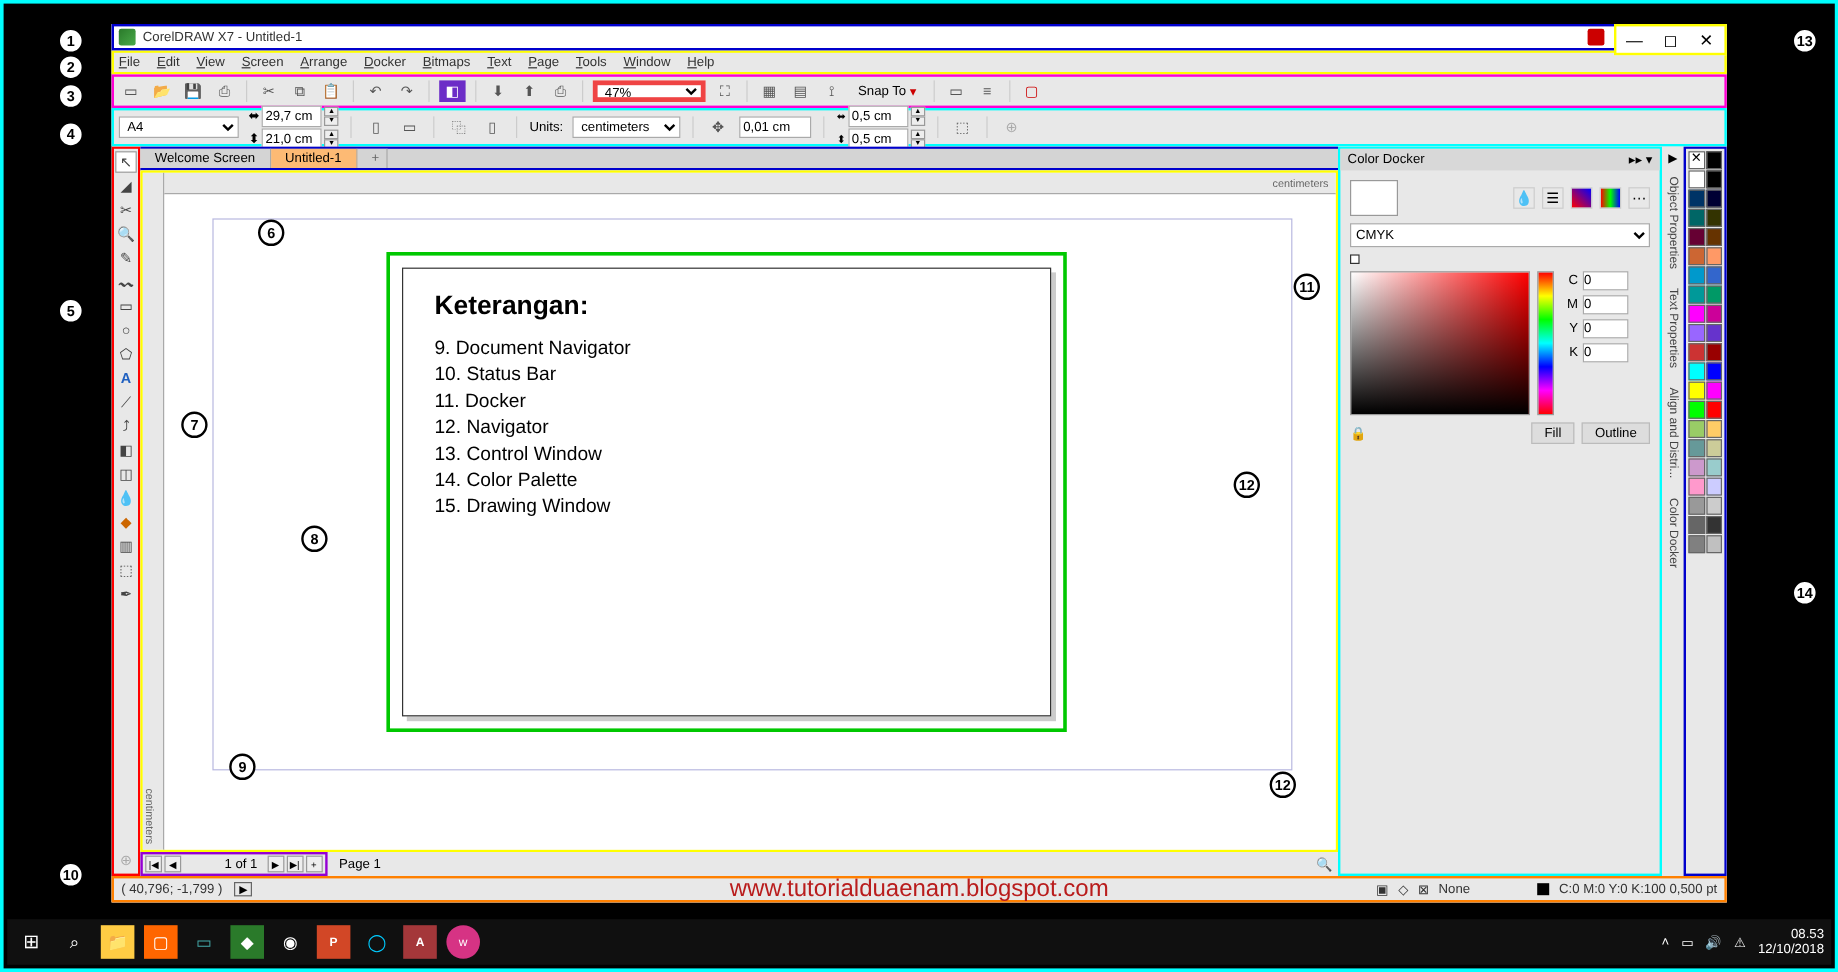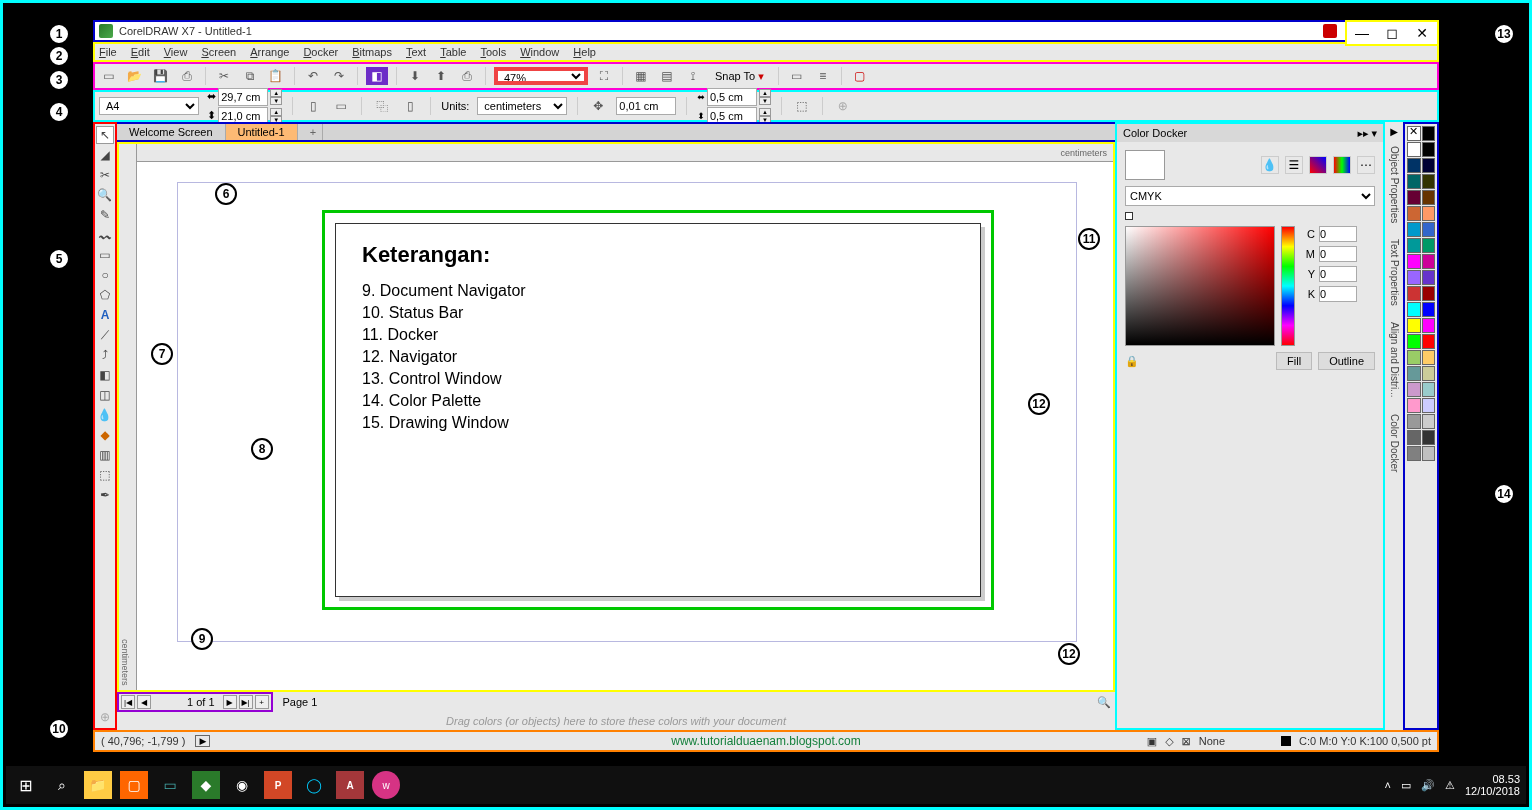--- a/index.html
+++ b/index.html
@@ -35,21 +35,21 @@
 .tab{padding:2px 12px;background:#d4d4d4;border-right:1px solid #aaa;font-size:11px;cursor:pointer;}
 .tab.active{background:#fdba74;}
 .tabs .add{width:18px;text-align:center;color:#666;}
 .ruler-area{flex:1;position:relative;background:#fff;border:2px solid #ffff00;display:flex;}
 .vruler{width:18px;background:#e8e8e8;border-right:1px solid #999;position:relative;}
 .vruler .unit{position:absolute;bottom:4px;left:1px;writing-mode:vertical-rl;font-size:9px;color:#666;}
 .hruler{height:18px;background:#e8e8e8;border-bottom:1px solid #999;position:absolute;top:0;left:18px;right:0;display:flex;align-items:center;justify-content:flex-end;padding-right:6px;}
 .hruler .unit{font-size:9px;color:#666;}
 .canvas{position:absolute;top:18px;left:18px;right:0;bottom:0;background:#fff;overflow:hidden;}
 .page-shadow{position:absolute;top:20px;left:40px;width:900px;height:460px;border:1px solid #b8b8e0;}
-.drawing-page{position:absolute;top:48px;left:185px;width:672px;height:400px;border:3px solid #00c800;background:#fff;}
+.drawing-page{position:absolute;top:48px;left:185px;width:567px;height:400px;border:3px solid #00c800;background:#fff;}
 .text-box{position:absolute;top:10px;left:10px;right:10px;bottom:10px;background:#fff;border:1px solid #333;box-shadow:4px 4px 0 #ccc;padding:18px 26px;}
 .text-box h2{font-size:22px;font-weight:bold;color:#000;margin-bottom:14px;}
 .text-cols{display:flex;gap:30px;}
 .text-cols .col{display:flex;flex-direction:column;gap:4px;}
 .text-cols .col div{font-size:16px;color:#000;}
 .docker{width:270px;background:#e8e8e8;border:2px solid #00ffff;display:flex;flex-direction:column;}
 .docker-title{height:18px;background:#d8d8d8;display:flex;align-items:center;padding:0 6px;font-size:11px;justify-content:space-between;}
 .docker-body{padding:8px;display:flex;flex-direction:column;gap:6px;}
 .color-preview{width:40px;height:30px;background:#fff;border:1px solid #999;}
 .docker-tools{display:flex;gap:6px;align-items:center;justify-content:flex-end;}
@@ -68,21 +68,21 @@
 .vert-tabs .vtab{writing-mode:vertical-rl;font-size:10px;padding:6px 1px;cursor:pointer;color:#444;border:1px solid transparent;}
 .palette{width:36px;background:#e8e8e8;border:2px solid #0000cc;display:flex;flex-direction:column;padding:2px;gap:1px;overflow:hidden;}
 .palette .sw{width:15px;height:15px;border:1px solid #666;cursor:pointer;float:left;}
 .palette .prow{display:flex;gap:1px;}
 .docnav{height:20px;background:#e8e8e8;display:flex;align-items:center;border:2px solid #9400d3;padding:0 2px;gap:2px;}
 .docnav .navbtn{width:14px;height:14px;border:1px solid #999;background:#eee;display:flex;align-items:center;justify-content:center;font-size:8px;cursor:pointer;}
 .docnav .pages{padding:0 6px;margin-left:28px;}
 .bottom-strip{height:18px;background:#e8e8e8;display:flex;align-items:center;justify-content:center;font-style:italic;color:#999;font-size:10px;position:relative;}
 .statusbar{height:22px;background:#e8e8e8;display:flex;align-items:center;padding:0 6px;gap:10px;border:2px solid #ff8000;position:relative;}
 .statusbar .coords{color:#333;}
-.statusbar .url{position:absolute;left:50%;transform:translateX(-50%);color:#15803d;font-size:12px;font-weight:normal;}
+.statusbar .url{position:absolute;left:50%;transform:translateX(-50%);color:#b91c1c;font-size:20px;font-weight:normal;}
 .statusbar .right{margin-left:auto;display:flex;align-items:center;gap:8px;color:#333;}
 .taskbar{position:absolute;bottom:3px;left:3px;right:3px;height:38px;background:#101010;display:flex;align-items:center;padding:0 6px;gap:8px;}
 .taskbar .tb{width:28px;height:28px;display:flex;align-items:center;justify-content:center;color:#fff;font-size:14px;cursor:pointer;}
 .taskbar .tb.win{font-size:16px;}
 .taskbar .right{margin-left:auto;display:flex;align-items:center;gap:10px;color:#fff;font-size:10px;}
 .taskbar .clock{text-align:right;line-height:12px;}
 .annot{position:absolute;width:22px;height:22px;border:2px solid #000;border-radius:50%;background:#fff;display:flex;align-items:center;justify-content:center;font-size:12px;font-weight:bold;color:#000;z-index:100;}
 .snap{display:flex;gap:3px;padding:0 6px;cursor:pointer;}
 </style>
 </head>
@@ -103,21 +103,21 @@
 
   <div class="menubar">
     <span>File</span>
     <span>Edit</span>
     <span>View</span>
     <span>Screen</span>
     <span>Arrange</span>
     <span>Docker</span>
     <span>Bitmaps</span>
     <span>Text</span>
-    <span>Table</span>
+    <span>Page</span>
     <span>Tools</span>
     <span>Window</span>
     <span>Help</span>
   </div>
 
   <div class="toolbar">
     <span class="tbtn">▭</span>
     <span class="tbtn">📂</span>
     <span class="tbtn">💾</span>
     <span class="tbtn">⎙</span>
@@ -273,23 +273,20 @@
           <span class="navbtn">◀</span>
           <span class="pages">1 of 1</span>
           <span class="navbtn">▶</span>
           <span class="navbtn">▶|</span>
           <span class="navbtn">+</span>
         </div>
         <span style="padding:0 10px">Page 1</span>
         <div style="flex:1"></div>
         <span style="padding:0 4px">🔍</span>
       </div>
-      <div class="bottom-strip">
-        <span>Drag colors (or objects) here to store these colors with your document</span>
-      </div>
     </div>
 
     <div class="docker">
       <div class="docker-title">
         <span>Color Docker</span>
         <span>▸▸ ▾</span>
       </div>
       <div class="docker-body">
         <div style="display:flex;justify-content:space-between;align-items:center;">
           <div class="color-preview"></div>

